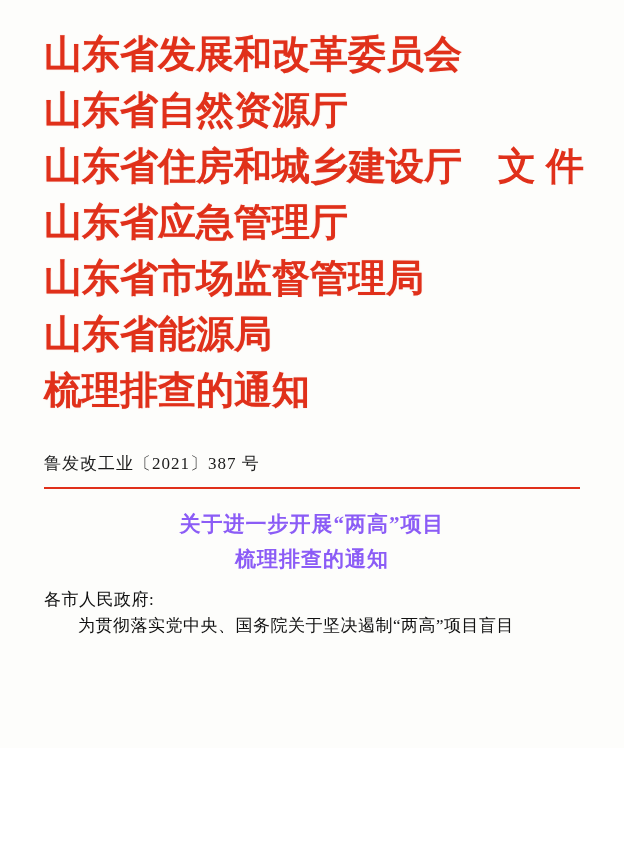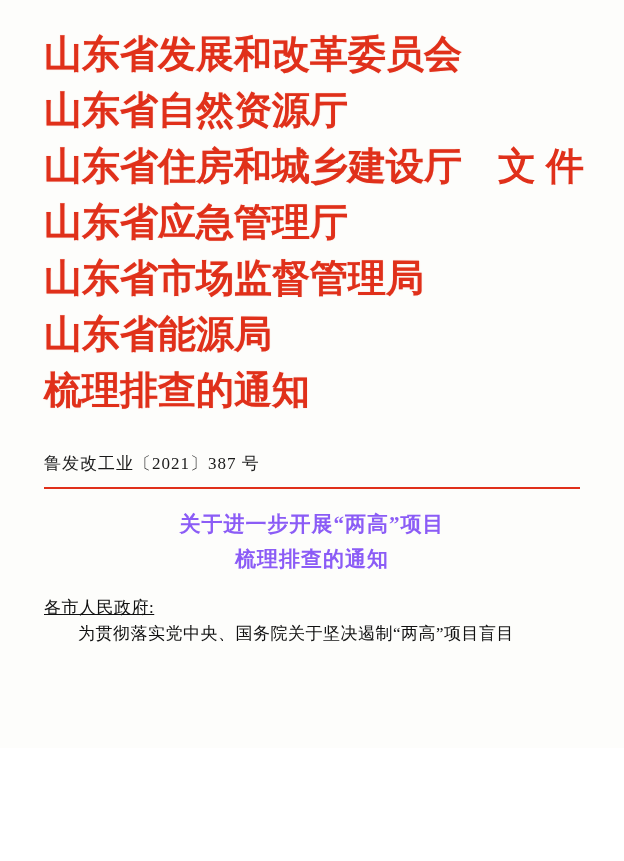--- a/index.html
+++ b/index.html
@@ -76,25 +76,24 @@
   .doc-title {
     text-align: center;
     margin-top: 18px;
     font-size: 21px;
     font-weight: bold;
     color: #8b5cf6;
     line-height: 1.65;
     letter-spacing: 1px;
   }
   .salutation {
-    margin-top: 20px;
+    margin-top: 12px;
     font-size: 17px;
     color: #111111;
     letter-spacing: 0.5px;
-    text-decoration: underline;
   }
   .para {
     margin-top: 0;
     font-size: 17px;
     color: #111111;
     text-indent: 34px;
     letter-spacing: 0.5px;
     line-height: 1.8;
   }
 </style>

